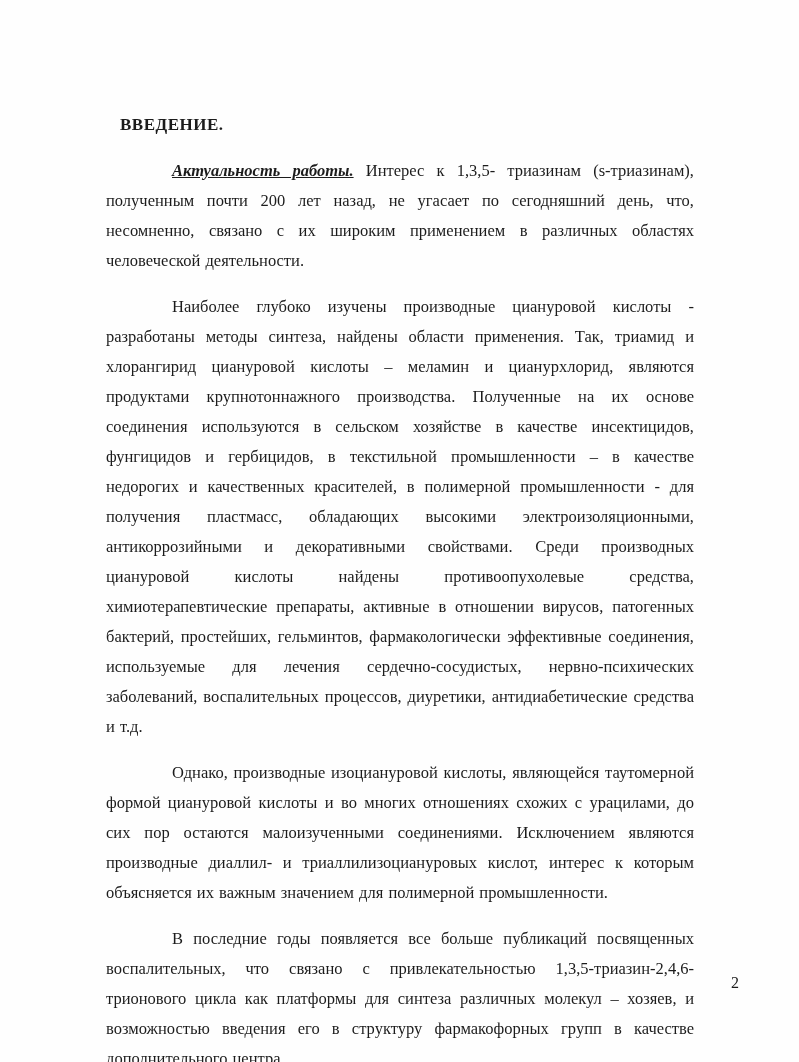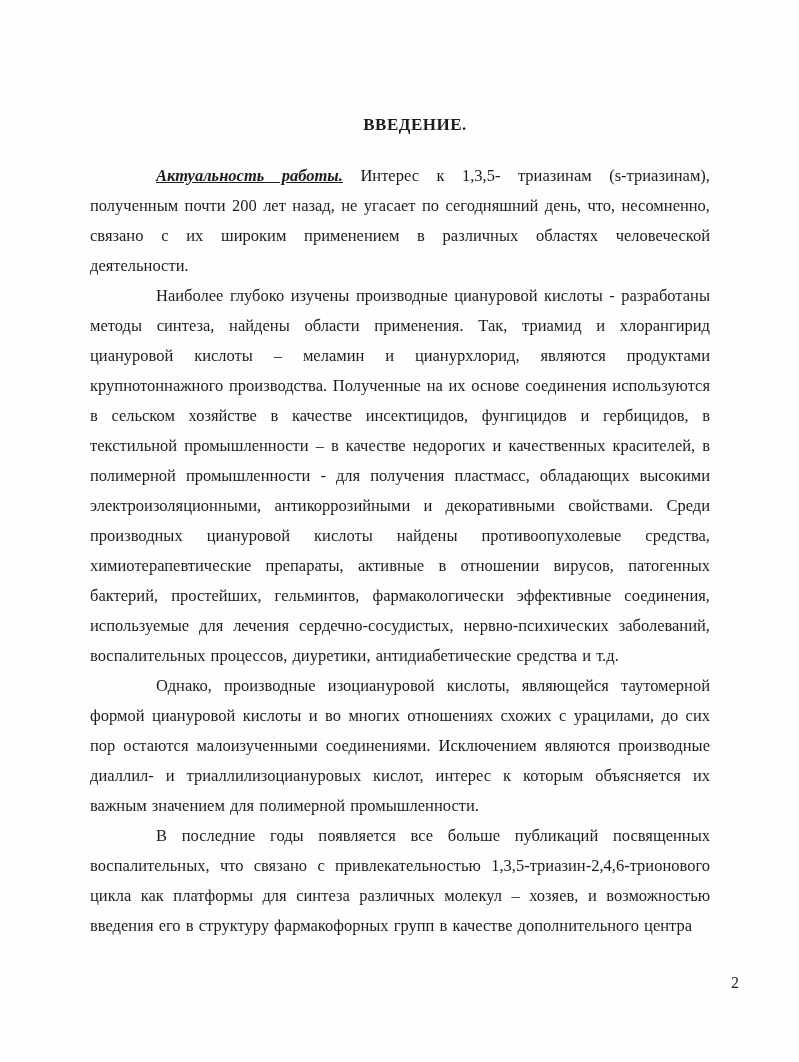--- a/index.html
+++ b/index.html
@@ -18,27 +18,26 @@
   }
   .content {
     position: absolute;
     left: 90px;
     top: 110px;
     width: 620px;
   }
   .doc-title {
     font-size: 17px;
     font-weight: bold;
-    text-align: center;
     letter-spacing: 0.5px;
-    margin: 0 0 21px 30px;
+    margin: 0 0 9px 30px;
     line-height: 30px;
   }
   .para {
-    margin: 0;
+    margin: 16px;
     font-size: 16.5px;
     line-height: 30px;
     text-align: justify;
     text-indent: 66px;
     word-spacing: 1px;
   }
   .lead {
     font-weight: bold;
     font-style: italic;
     text-decoration: underline;

